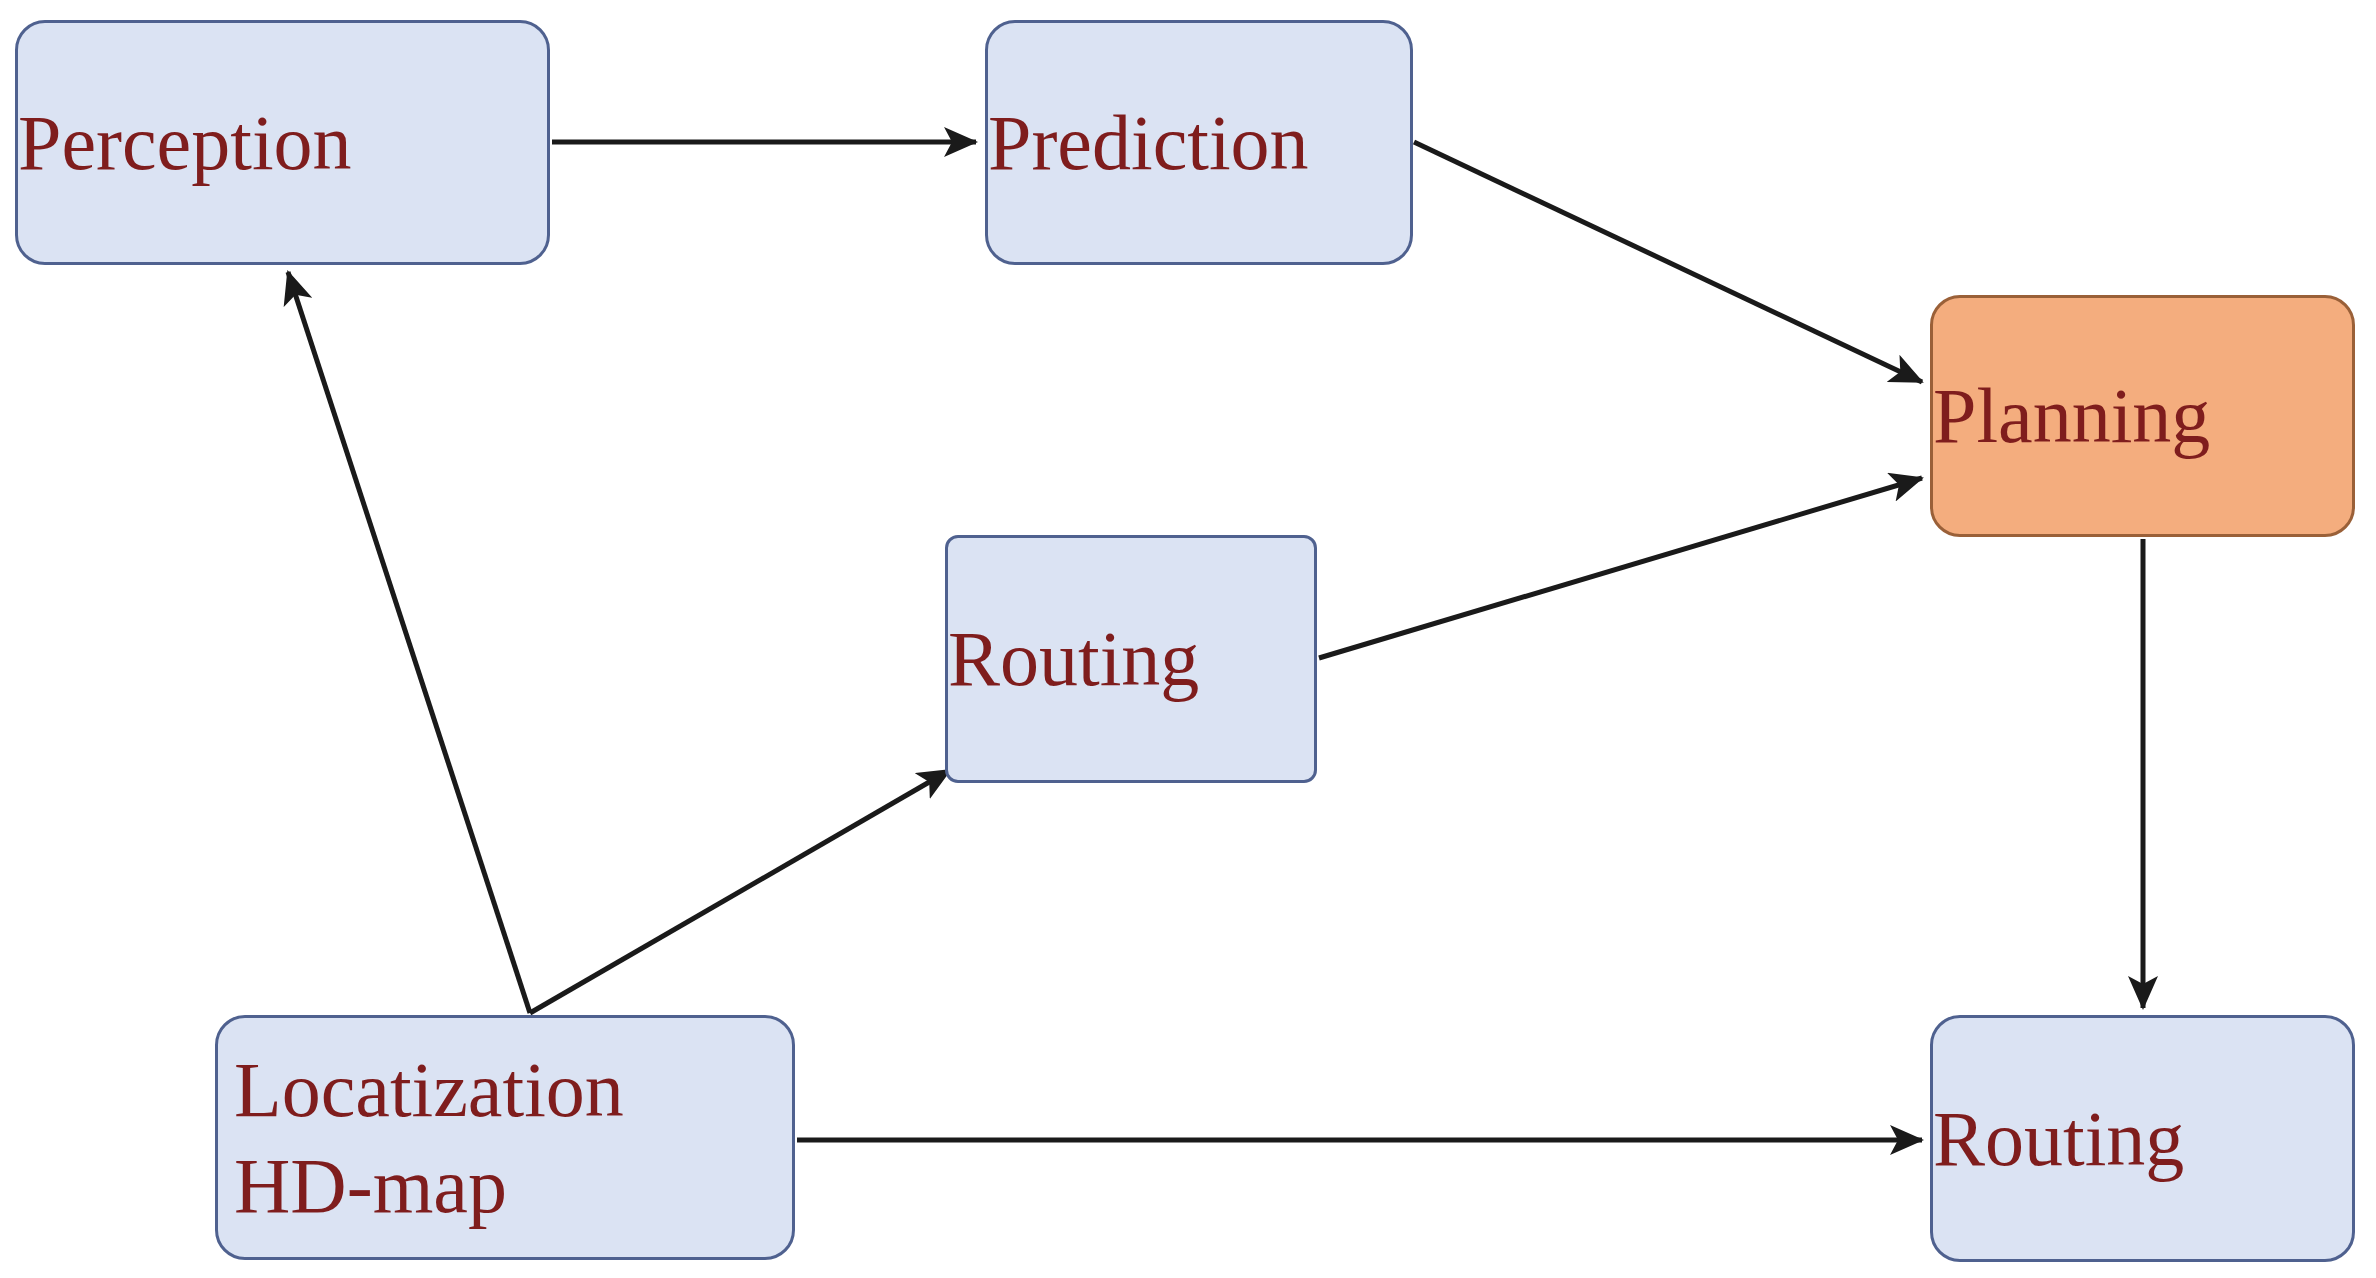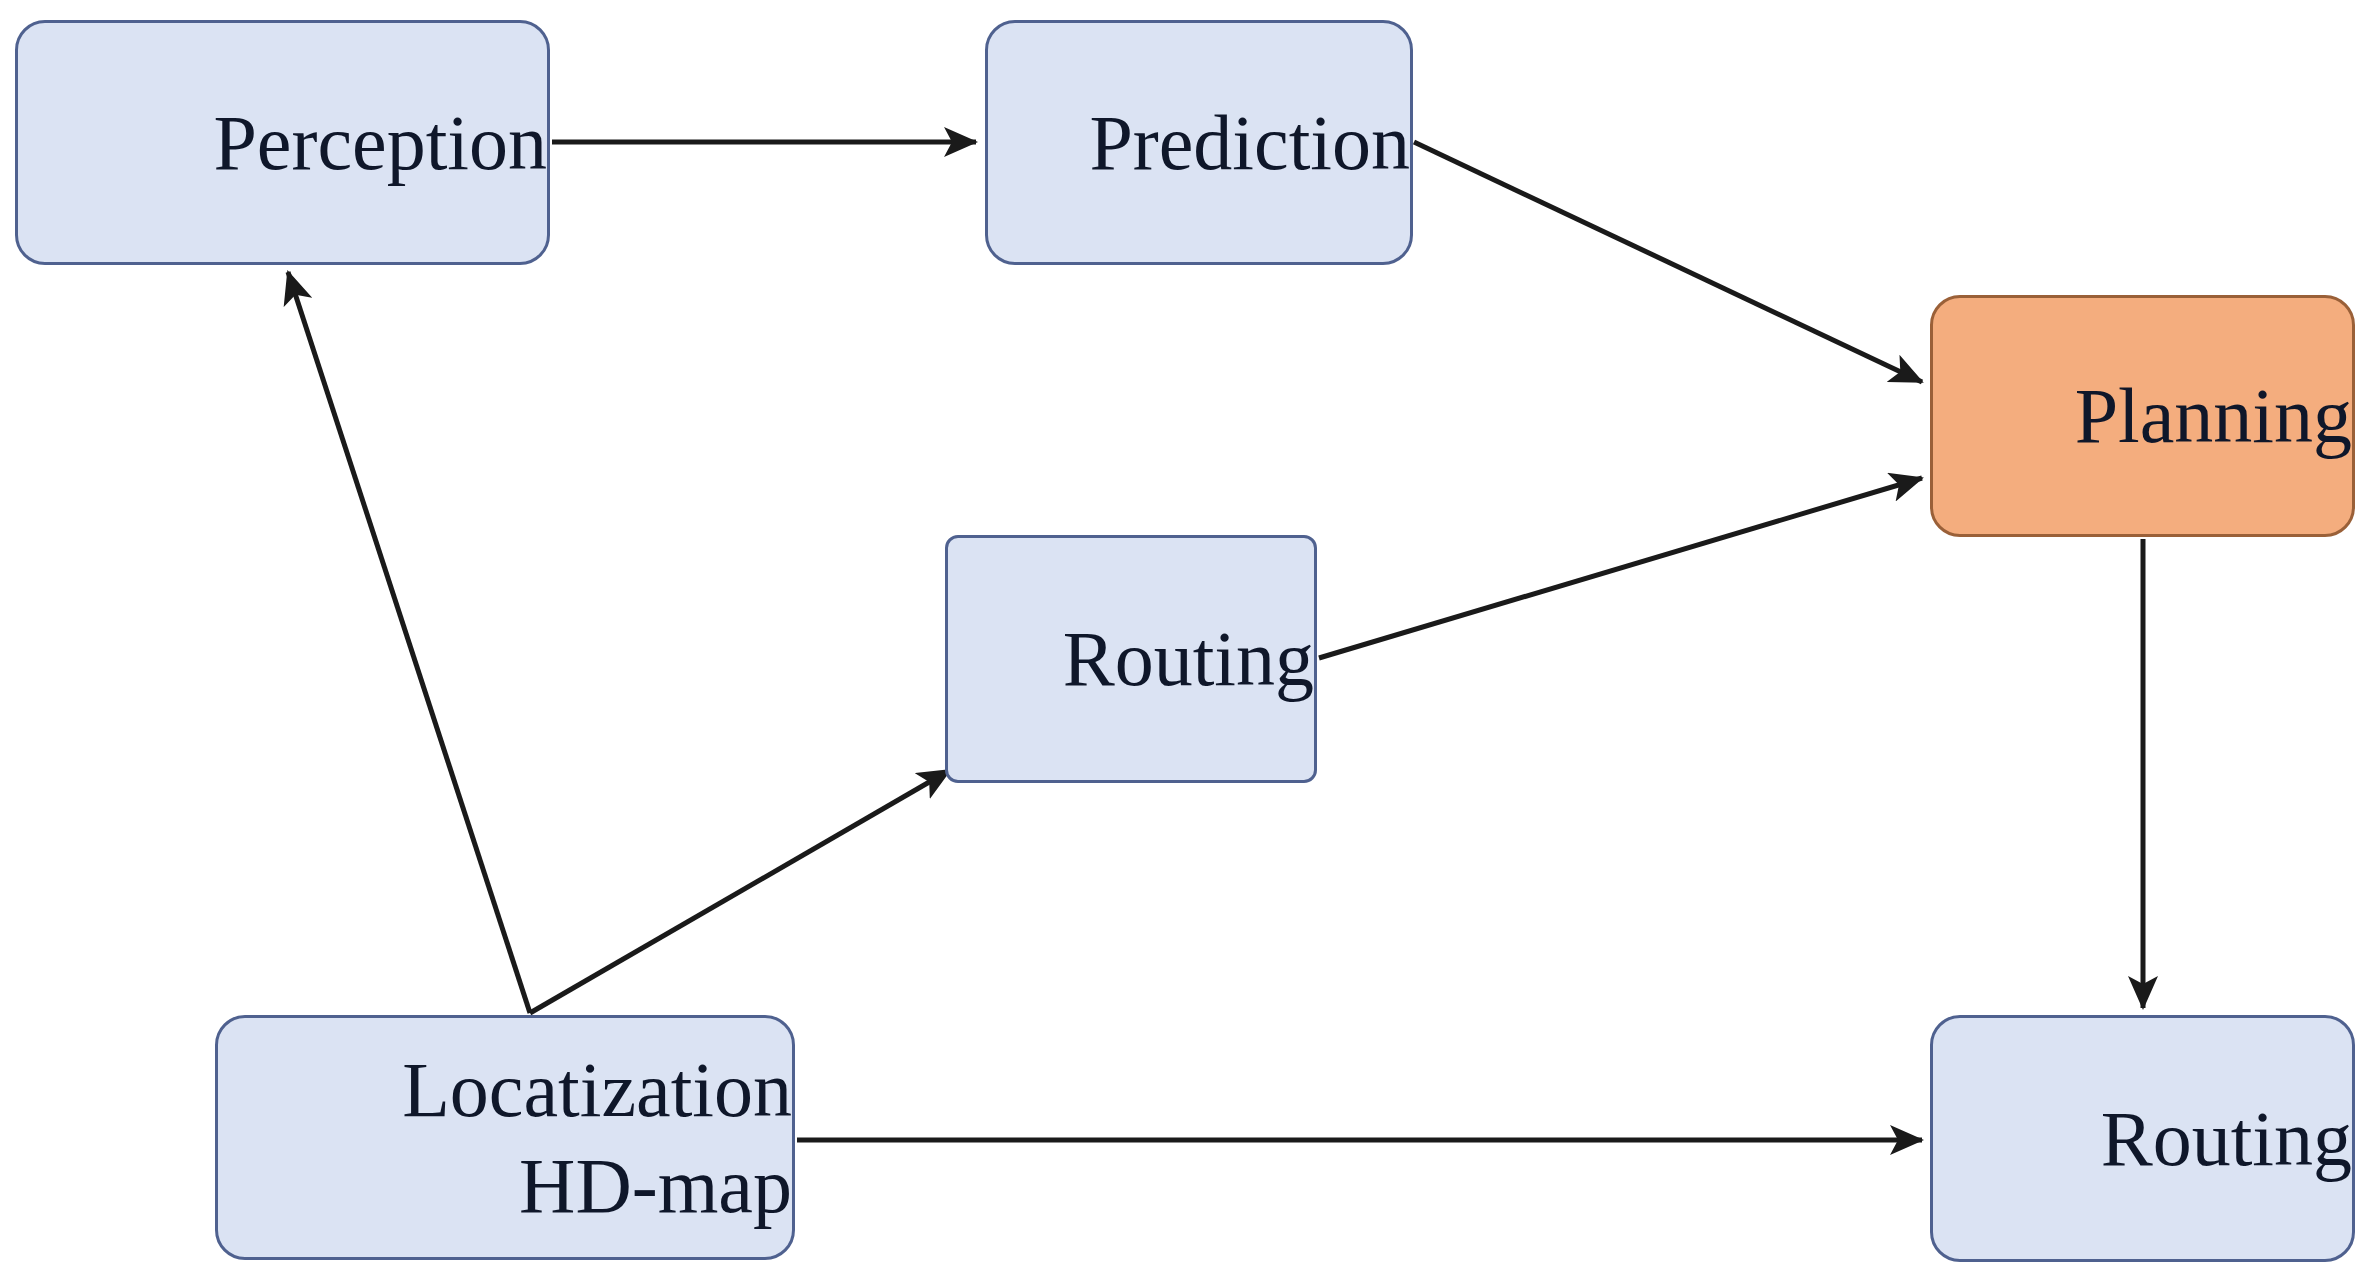--- a/index.html
+++ b/index.html
@@ -20,41 +20,41 @@
     left: 0; top: 0;
     width: 2376px;
     height: 1278px;
   }
   .node {
     position: absolute;
     box-sizing: border-box;
     border: 3px solid #4f618f;
     border-radius: 30px;
     background: #dbe3f3;
-    color: #0f172a;
+    color: #7f1d1d;
     font-size: 78px;
     line-height: 1.22;
     display: flex;
     flex-direction: column;
-    align-items: flex-end;
+    align-items: flex-start;
     justify-content: center;
     text-align: center;
   }
   .node.orange {
     background: #f4ad7e;
     border-color: #9a6038;
   }
   .node-label { display: block; }
 
   
   #node-perception   { left: 15px;   top: 20px;   width: 535px; height: 245px; }
   #node-prediction   { left: 985px;  top: 20px;   width: 428px; height: 245px; }
   #node-planning     { left: 1930px; top: 295px;  width: 425px; height: 242px; }
   #node-routing      { left: 945px;  top: 535px;  width: 372px; height: 248px; border-radius: 13px; }
-  #node-localization { left: 215px;  top: 1015px; width: 580px; height: 245px; }
+  #node-localization { left: 215px;  top: 1015px; width: 580px; height: 245px; padding-left: 16px; }
   #node-control      { left: 1930px; top: 1015px; width: 425px; height: 247px; }
 </style>
 </head>
 <body>
 
 <div class="canvas">
 
   <svg class="edges-layer" viewBox="0 0 2376 1278" xmlns="http://www.w3.org/2000/svg">
     <defs>
       <marker id="arrowhead" markerUnits="userSpaceOnUse" markerWidth="36" markerHeight="30" refX="32" refY="15" orient="auto">

